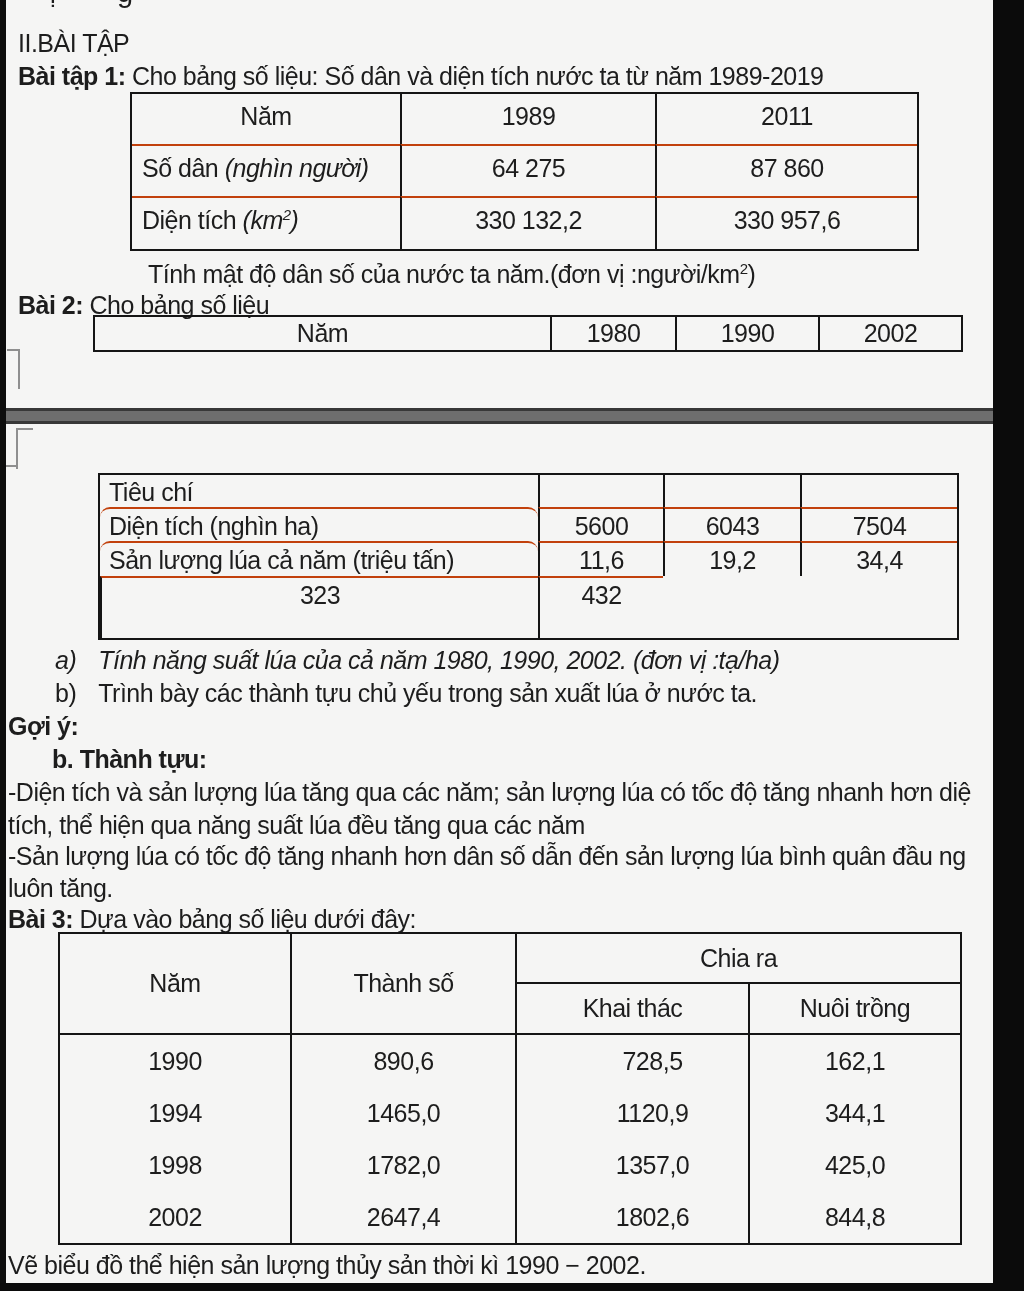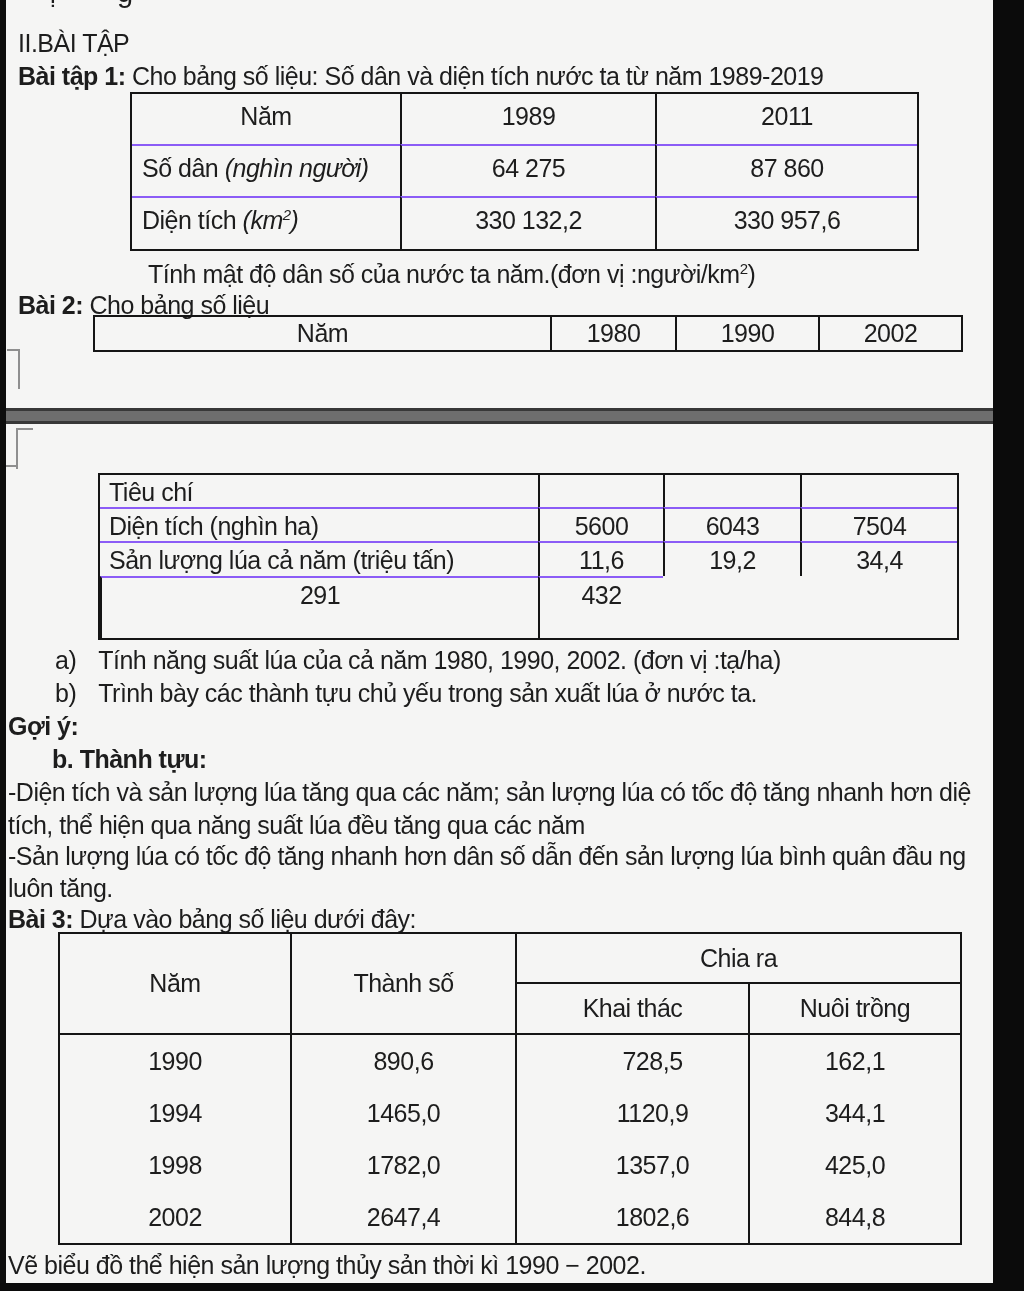--- a/index.html
+++ b/index.html
@@ -24,36 +24,36 @@
   .mark1{left:7px;top:349px;width:11px;height:38px;border-top:2px solid #8f8f8f;border-right:2px solid #8f8f8f;}
   .mark2{left:16px;top:428px;width:15px;height:39px;border-left:2px solid #8f8f8f;border-top:2px solid #8f8f8f;}
   .mark2b{left:5px;top:465px;width:13px;height:2px;background:#8f8f8f;}
   .fragA{left:50px;top:-21px;font-size:26px;position:absolute;}
   .fragB{left:117px;top:-24px;font-size:29px;position:absolute;}
 
   
   .tbl{position:absolute;display:grid;border:2px solid #151515;background:transparent;}
   .c{box-sizing:border-box;font-size:25px;letter-spacing:-0.5px;line-height:30px;overflow:hidden;}
   .bl{border-left:2px solid #151515;}
-  .bt{border-top:2px solid #8b5cf6;}
+  .bt{border-top:2px solid #c2410c;}
   .ctr{text-align:center;}
   .lab{padding-left:10px;}
 
   
   .t1{left:130px;top:92px;grid-template-columns:268px 255px 262px;grid-template-rows:50px 52px 53px;}
   .t1 .c{padding-top:7px;}
 
   
   .t2{left:93px;top:315px;grid-template-columns:455px 125px 143px 143px;grid-template-rows:33px;}
   .t2 .c{padding-top:2px;line-height:29px;}
 
   
   .t3{left:98px;top:473px;grid-template-columns:438px 125px 137px 157px;grid-template-rows:32px 34px 35px 62px;}
   .t3 .c{padding-top:2px;line-height:30px;}
-  .t3 .lab{padding-left:9px;}
+  .t3 .lab{padding-left:9px;border-radius:10px;}
 
   
   .t4{position:absolute;left:58px;top:932px;width:904px;height:313px;border:2px solid #151515;box-sizing:border-box;}
   .t4 .vline{position:absolute;width:2px;background:#151515;}
   .t4 .hline{position:absolute;height:2px;background:#151515;}
   .t4 .hcell{position:absolute;display:flex;align-items:center;justify-content:center;
     font-size:25px;letter-spacing:-0.5px;}
   .t4 .dcol{position:absolute;display:flex;flex-direction:column;}
   .t4 .v{flex:1;display:flex;align-items:center;justify-content:center;font-size:25px;letter-spacing:-0.5px;}
 </style>
@@ -108,25 +108,25 @@
     <div class="c lab bt">Diện tích (nghìn ha)</div>
     <div class="c ctr bt bl">5600</div>
     <div class="c ctr bt bl">6043</div>
     <div class="c ctr bt bl">7504</div>
 
     <div class="c lab bt">Sản lượng lúa cả năm (triệu tấn)</div>
     <div class="c ctr bt bl">11,6</div>
     <div class="c ctr bt bl">19,2</div>
     <div class="c ctr bt bl">34,4</div>
 
-    <div class="c ctr bt bl">291</div>
+    <div class="c ctr bt bl">323</div>
     <div class="c ctr bt bl">432</div>
   </div>
 
-  <div class="line" style="left:55px;top:644px;"><span class="marker">a)</span><span>Tính năng suất lúa của cả năm 1980, 1990, 2002. (đơn vị :tạ/ha)</span></div>
+  <div class="line" style="left:55px;top:644px;font-style:italic;"><span class="marker">a)</span><span>Tính năng suất lúa của cả năm 1980, 1990, 2002. (đơn vị :tạ/ha)</span></div>
   <div class="line" style="left:55px;top:677px;"><span class="marker">b)</span><span>Trình bày các thành tựu chủ yếu trong sản xuất lúa ở nước ta.</span></div>
 
   <div class="line b" style="left:8px;top:710px;">Gợi ý:</div>
   <div class="line b" style="left:52px;top:743px;">b. Thành tựu:</div>
 
   <div class="line" style="left:8px;top:776px;">-Diện tích và sản lượng lúa tăng qua các năm; sản lượng lúa có tốc độ tăng nhanh hơn diệ</div>
   <div class="line" style="left:8px;top:809px;">tích, thể hiện qua năng suất lúa đều tăng qua các năm</div>
   <div class="line" style="left:8px;top:840px;">-Sản lượng lúa có tốc độ tăng nhanh hơn dân số dẫn đến sản lượng lúa bình quân đầu ng</div>
   <div class="line" style="left:8px;top:872px;">luôn tăng.</div>
 

